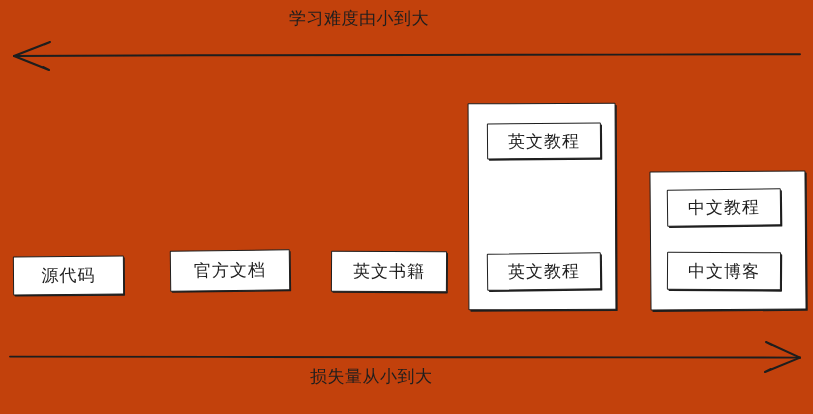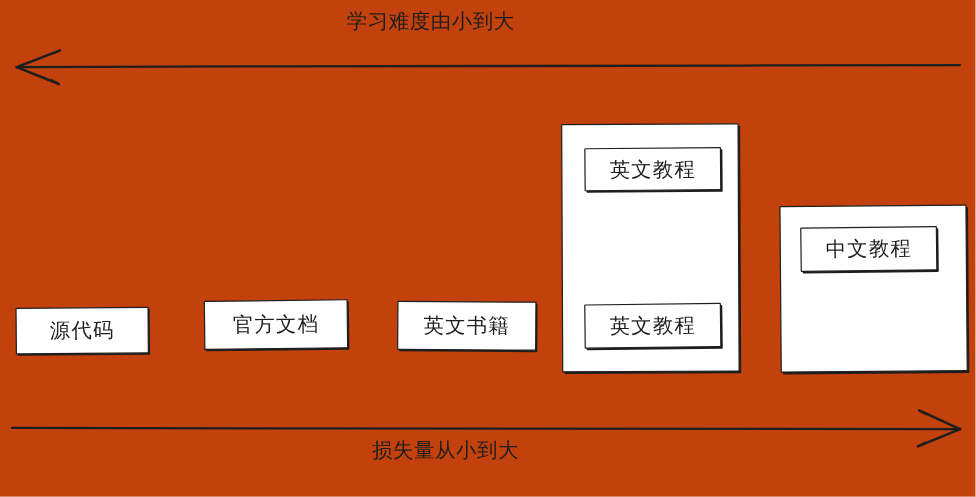--- a/index.html
+++ b/index.html
@@ -129,14 +129,17 @@
   <div class="inner-box tilt-b" style="left:487px; top:253px; width:114px; height:37px;">
     <span>英文教程</span>
   </div>
 
   <div class="group-box tilt-a" style="left:650px; top:171px; width:156px; height:139px;"></div>
 
   <div class="inner-box tilt-b" style="left:667px; top:189px; width:114px; height:37px;">
     <span>中文教程</span>
   </div>
 
+  <div class="inner-box tilt-c" style="left:667px; top:252px; width:114px; height:38px;">
+    <span>中文博客</span>
+  </div>
 
 </div>
 
 </body></html>

